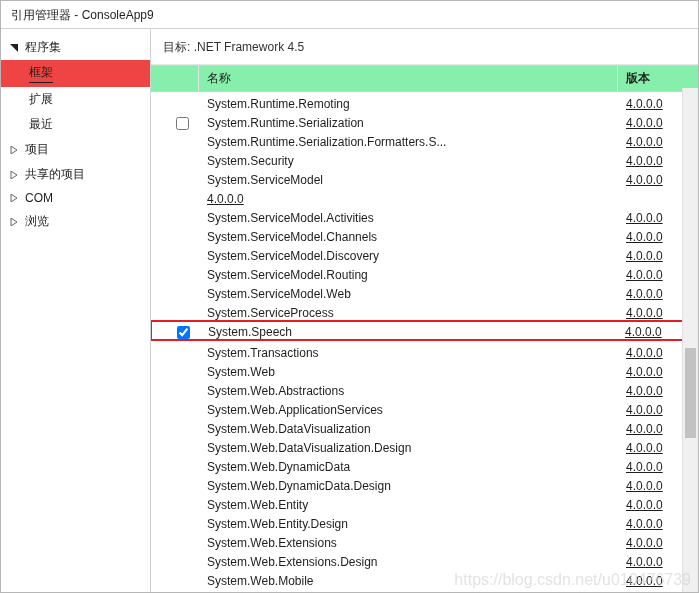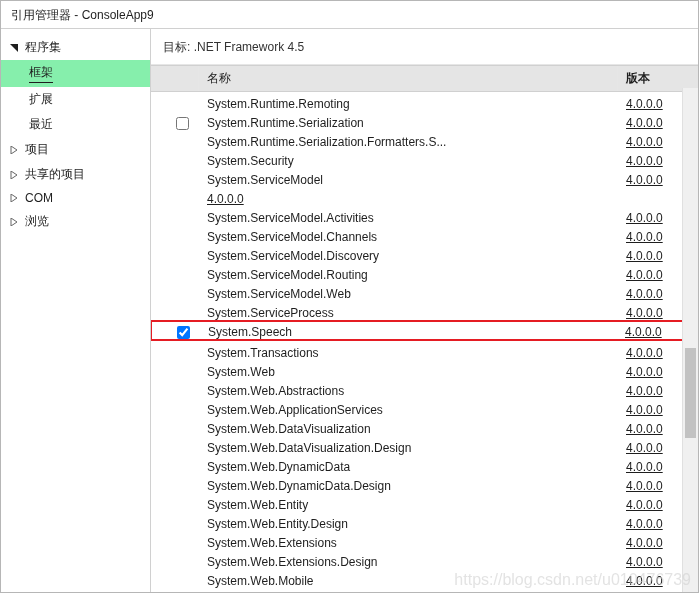--- a/index.html
+++ b/index.html
@@ -4,27 +4,27 @@
 <style>
 * { box-sizing: border-box; margin: 0; padding: 0; font-family: "Microsoft YaHei", "Segoe UI", Tahoma, sans-serif; font-size: 12px; }
 body { background: #fff; color: #1e1e1e; width: 699px; height: 593px; overflow: hidden; position: relative; }
 .window { border: 1px solid #b6b6b6; width: 100%; height: 100%; display: flex; flex-direction: column; }
 .titlebar { padding: 6px 10px 4px; font-size: 12px; color: #1e1e1e; border-bottom: 1px solid #d0d0d0; }
 .body { flex: 1; display: flex; overflow: hidden; }
 .sidebar { width: 150px; border-right: 1px solid #d0d0d0; padding-top: 6px; }
 .side-item { display: flex; align-items: center; padding: 4px 8px; cursor: pointer; color: #1e1e1e; }
 .side-item.group { font-weight: normal; }
 .side-sub { padding-left: 28px; }
-.side-sub.selected { background: #86efac; position: relative; }
+.side-sub.selected { background: #ef4444; position: relative; }
 .side-sub.selected .side-label { border-bottom: 1px solid #1e1e1e; padding-bottom: 1px; }
 .expander { width: 10px; height: 10px; margin-right: 6px; display: inline-flex; align-items: center; justify-content: center; }
 .expander svg { width: 8px; height: 8px; }
 .main { flex: 1; display: flex; flex-direction: column; overflow: hidden; }
 .target-bar { padding: 10px 12px 8px; color: #333; border-bottom: 1px solid #e6e6e6; }
-.grid-head { display: flex; border-bottom: 1px solid #d0d0d0; border-top: 1px solid #d0d0d0; background: #e5e5e5; }
+.grid-head { display: flex; border-bottom: 1px solid #d0d0d0; border-top: 1px solid #d0d0d0; background: #86efac; }
 .gh-check { width: 48px; border-right: 1px solid #e6e6e6; }
 .gh-name { flex: 1; padding: 4px 8px; border-right: 1px solid #e6e6e6; }
 .gh-ver { width: 80px; padding: 4px 8px; font-weight: bold; }
 .grid-body { flex: 1; overflow-y: hidden; }
 .row { display: flex; align-items: flex-end; height: 19px; position: relative; }
 .row.highlight { border: 2px solid #e51c23; margin: 0 -1px; height: 21px; }
 .cell-check { width: 48px; display: flex; justify-content: flex-end; align-items: center; padding-right: 10px; }
 .cell-name { flex: 1; padding: 0 8px; white-space: nowrap; overflow: hidden; text-overflow: ellipsis; }
 .cell-ver { width: 80px; padding: 0 8px; text-decoration: underline; }
 input[type=checkbox] { width: 13px; height: 13px; cursor: pointer; }

